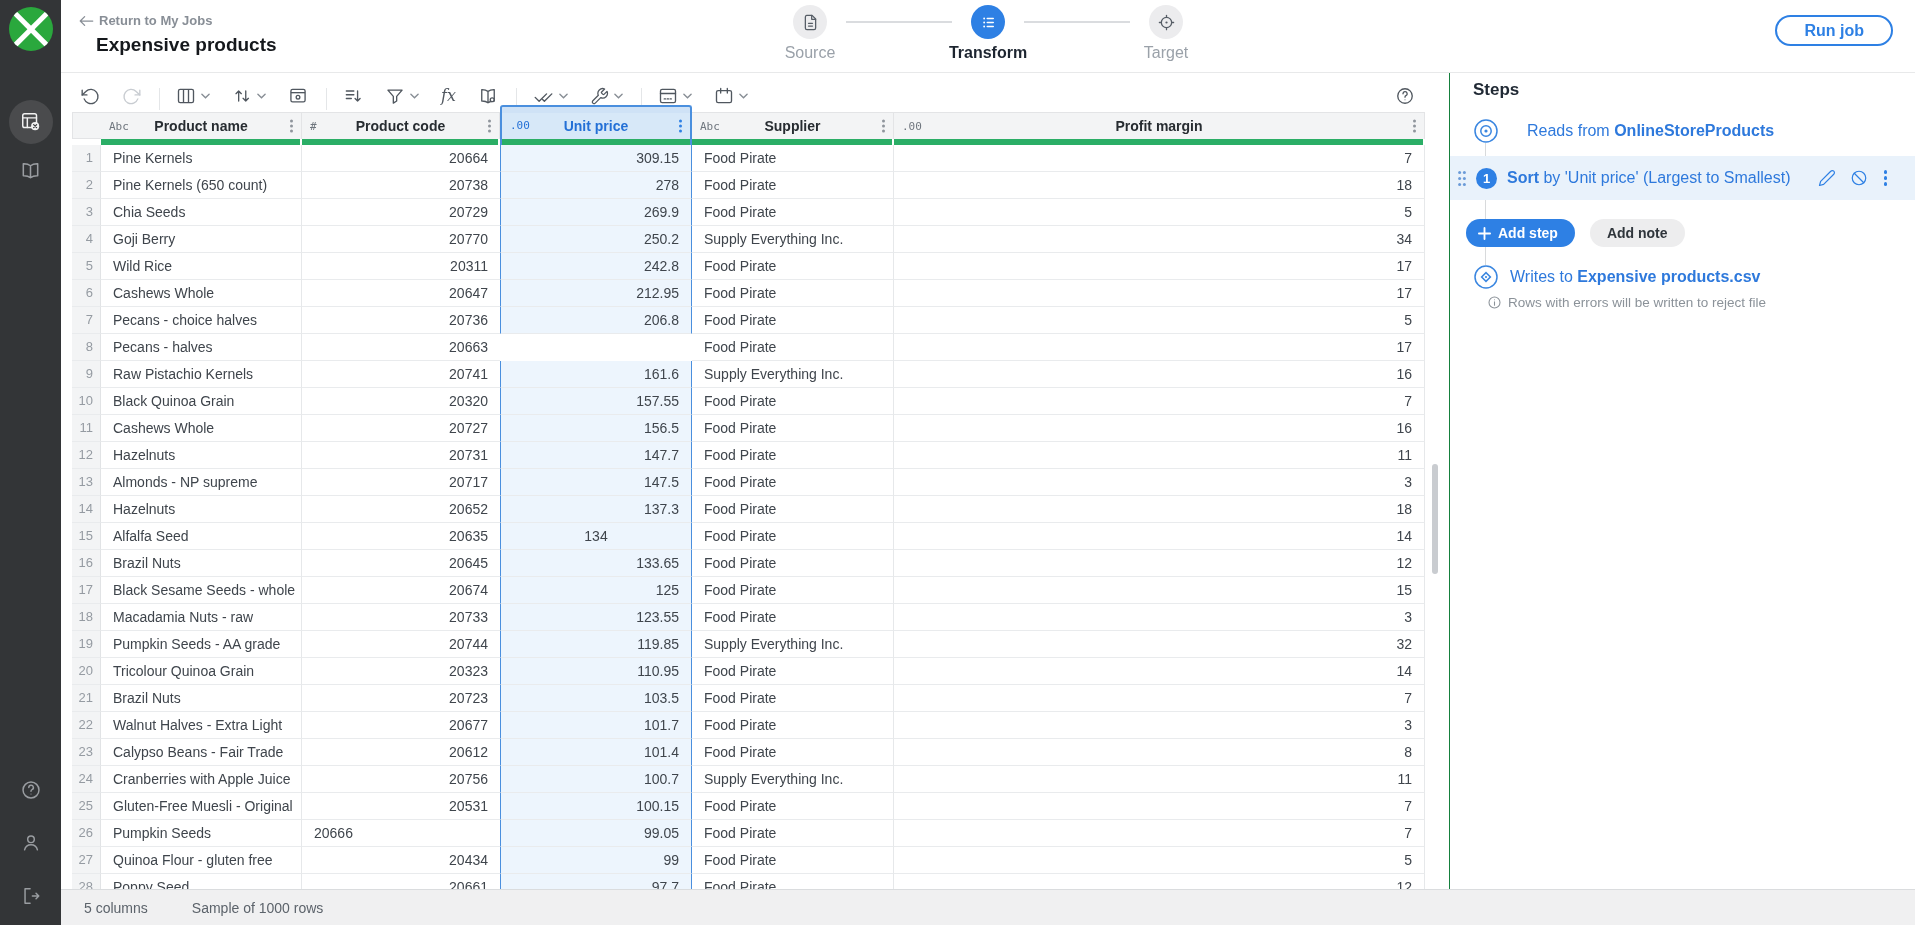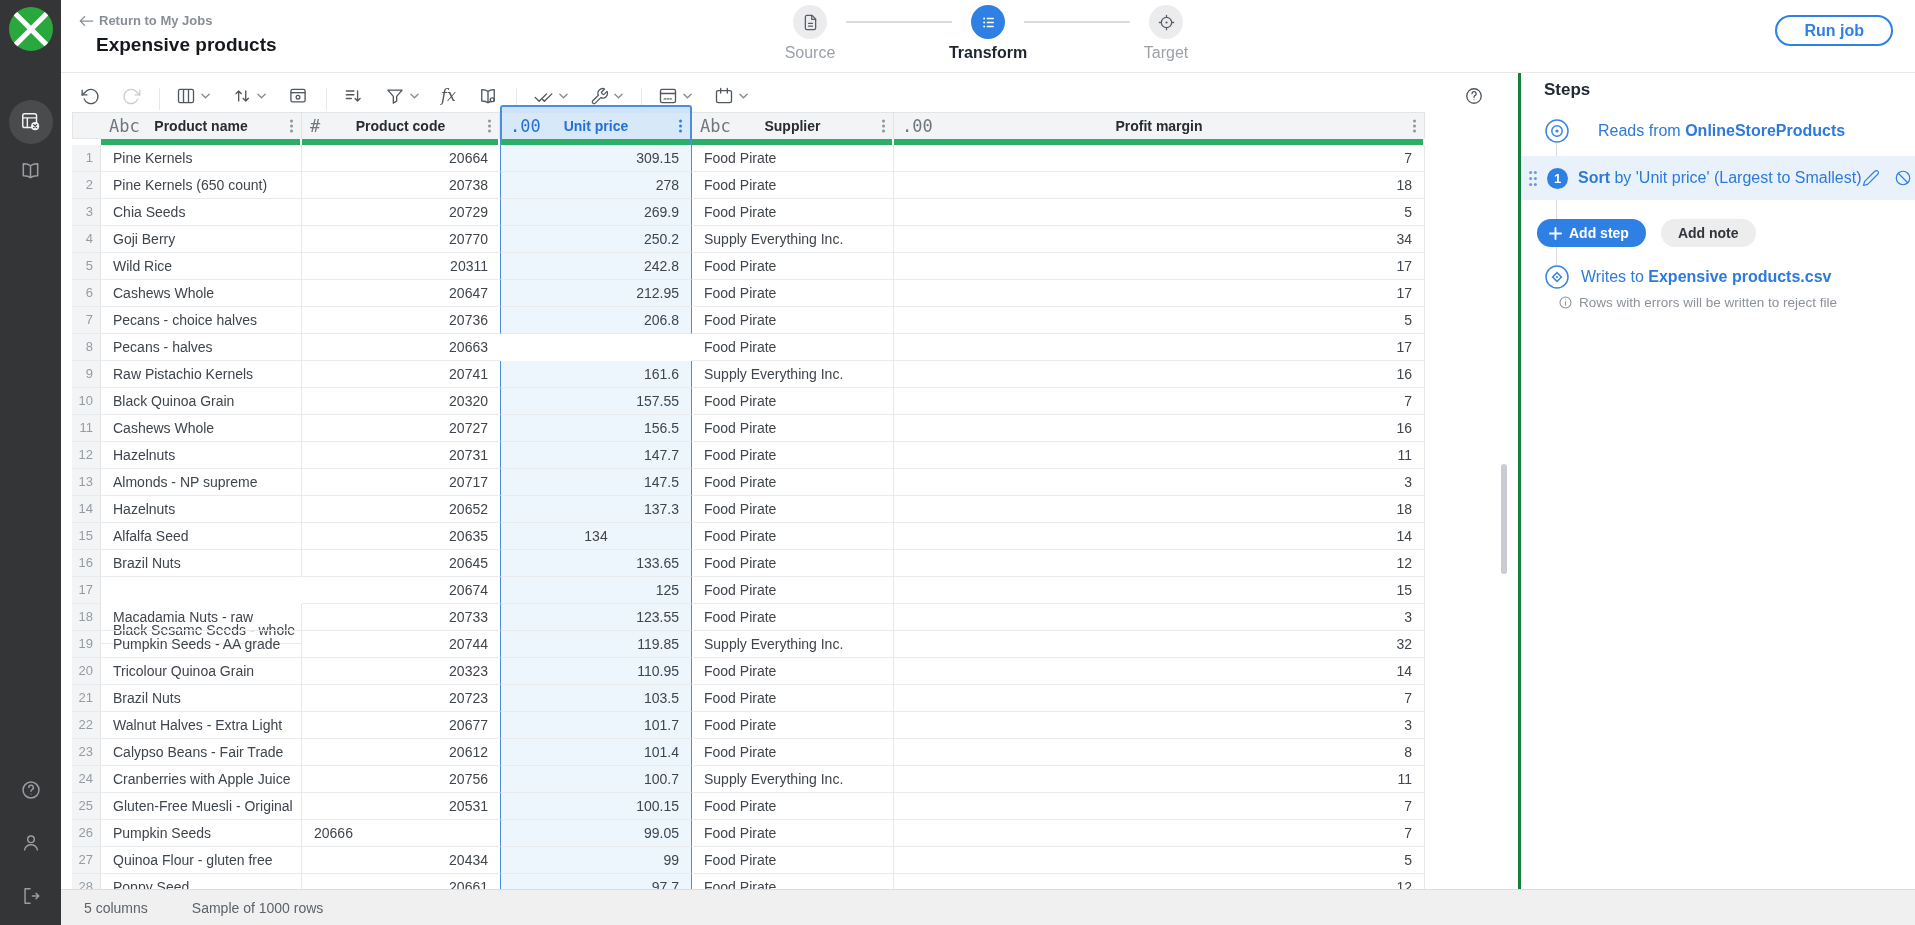--- a/index.html
+++ b/index.html
@@ -49,40 +49,40 @@
 
   
   .col-halo { position:absolute; left:439px; top:32px; width:192px; height:8px; background:#cfe2f6; border:2px solid #4a8fde; border-bottom:none; border-radius:3px 3px 0 0; z-index:5; }
 
   
   .grid { flex:1; min-height:0; overflow:hidden; padding:2px 0 0 11px; position:relative; background:#fff; }
   .thead { display:flex; position:relative; z-index:3; }
   .th-gutter { width:29px; height:27px; background:#f3f4f5; border:1px solid #e3e4e6; border-right:none; flex-shrink:0; }
   .th { position:relative; height:27px; background:#f3f4f5; border-top:1px solid #e3e4e6; border-right:1px solid #e3e4e6; display:flex; align-items:center; justify-content:center; font-size:14px; font-weight:bold; color:#272c31; flex-shrink:0; cursor:pointer; }
   .th:first-of-type { border-left:1px solid #e3e4e6; }
-  .ctype { position:absolute; left:8px; font-family:"DejaVu Sans Mono",monospace; font-size:17px; font-weight:normal; color:#6f767e; }
+  .ctype { position:absolute; left:8px; font-family:"DejaVu Sans Mono",monospace; font-size:11px; font-weight:normal; color:#6f767e; }
   .kebab { position:absolute; right:6px; top:50%; transform:translateY(-50%); display:flex; flex-direction:column; gap:2px; padding:2px; cursor:pointer; color:#8f959c; }
   .kebab i { width:3px; height:3px; border-radius:50%; background:currentColor; }
   .th.sel { background:#d7e8f8; border:2px solid #4a8fde; border-top:none; border-bottom:none; color:#2470d6; }
   .th.sel .ctype { color:#2470d6; }
   .th.sel .kebab { color:#2e80e4; }
   .greenbar { display:flex; height:6px; position:relative; z-index:3; }
   .gb-gutter { width:29px; flex-shrink:0; }
   .gseg { background:#2bae66; box-shadow:inset -2px 0 0 #fff; flex-shrink:0; }
   .gseg.sel { border-left:2px solid #4a8fde; border-right:2px solid #4a8fde; box-shadow:none; }
   .c0{width:201px;} .c1{width:198px;} .c2{width:192px;} .c3{width:202px;} .c4{width:531px;}
   .trow { display:flex; height:27px; }
   .gutter-cell { width:29px; flex-shrink:0; background:#f3f4f5; border-right:1px solid #e1e3e5; border-bottom:1px solid #e9ebed; color:#959ba2; font-size:13px; line-height:26px; text-align:right; padding-right:7px; }
   .cell { height:27px; line-height:26px; padding:0 12px; font-size:14px; color:#3f454c; border-right:1px solid #e6e8ea; border-bottom:1px solid #e9ebed; white-space:nowrap; overflow:hidden; flex-shrink:0; }
   .cell.sel { background:#edf5fd; border-left:1.5px solid #4a8fde; border-right:1.5px solid #4a8fde; }
   .trow .c1 { border-right:none; }
   .vscroll { position:absolute; right:11px; top:354px; width:6px; height:110px; border-radius:3px; background:#c9ccd0; z-index:6; }
 
   
-  .steps-panel { width:397px; flex-shrink:0; border-left:3px solid #15803d; position:relative; background:#fff; }
+  .steps-panel { width:466px; flex-shrink:0; border-left:1px solid #15803d; position:relative; background:#fff; }
   .sp-title { position:absolute; left:23px; top:7px; font-size:17px; font-weight:bold; color:#212a35; }
   .sp-connector { position:absolute; left:35px; top:70px; width:1px; height:122px; background:#d8dadc; }
   .sp-row-reads { position:absolute; left:23px; top:44px; height:27px; display:flex; align-items:center; gap:28px; }
   .sp-row-writes { position:absolute; left:23px; top:190px; height:27px; display:flex; align-items:center; gap:11px; }
   .sp-text { font-size:16px; color:#2e79dc; white-space:nowrap; cursor:pointer; }
   .sp-text b { font-weight:bold; }
   .sp-sort { position:absolute; left:0; right:0; top:83px; height:44px; background:#e9f2fb; display:flex; align-items:center; padding:0 26px 0 7px; }
   .drag-handle { color:#6b9bd8; cursor:grab; }
   .sort-num { width:21px; height:21px; border-radius:50%; background:#2e80e4; color:#fff; font-size:13px; font-weight:bold; display:flex; align-items:center; justify-content:center; margin-left:9px; flex-shrink:0; }
   .sort-text { margin-left:10px; font-size:16px; color:#2e79dc; white-space:nowrap; }
@@ -558,21 +558,21 @@
             <div class="trow">
               <div class="gutter-cell">16</div>
               <div class="cell c0" style="text-align: left;">Brazil Nuts</div>
               <div class="cell c1" style="text-align: right;">20645</div>
               <div class="cell c2 sel" style="text-align: right;">133.65</div>
               <div class="cell c3" style="text-align: left;">Food Pirate</div>
               <div class="cell c4" style="text-align: right;">12</div>
             </div>
             <div class="trow">
               <div class="gutter-cell">17</div>
-              <div class="cell c0" style="text-align: left; margin-top: 40px;">Black Sesame Seeds - whole</div>
+              <div class="cell c0" style="text-align: left;">Black Sesame Seeds - whole</div>
               <div class="cell c1" style="text-align: right;">20674</div>
               <div class="cell c2 sel" style="text-align: right;">125</div>
               <div class="cell c3" style="text-align: left;">Food Pirate</div>
               <div class="cell c4" style="text-align: right;">15</div>
             </div>
             <div class="trow">
               <div class="gutter-cell">18</div>
               <div class="cell c0" style="text-align: left;">Macadamia Nuts - raw</div>
               <div class="cell c1" style="text-align: right;">20733</div>
               <div class="cell c2 sel" style="text-align: right;">123.55</div>

